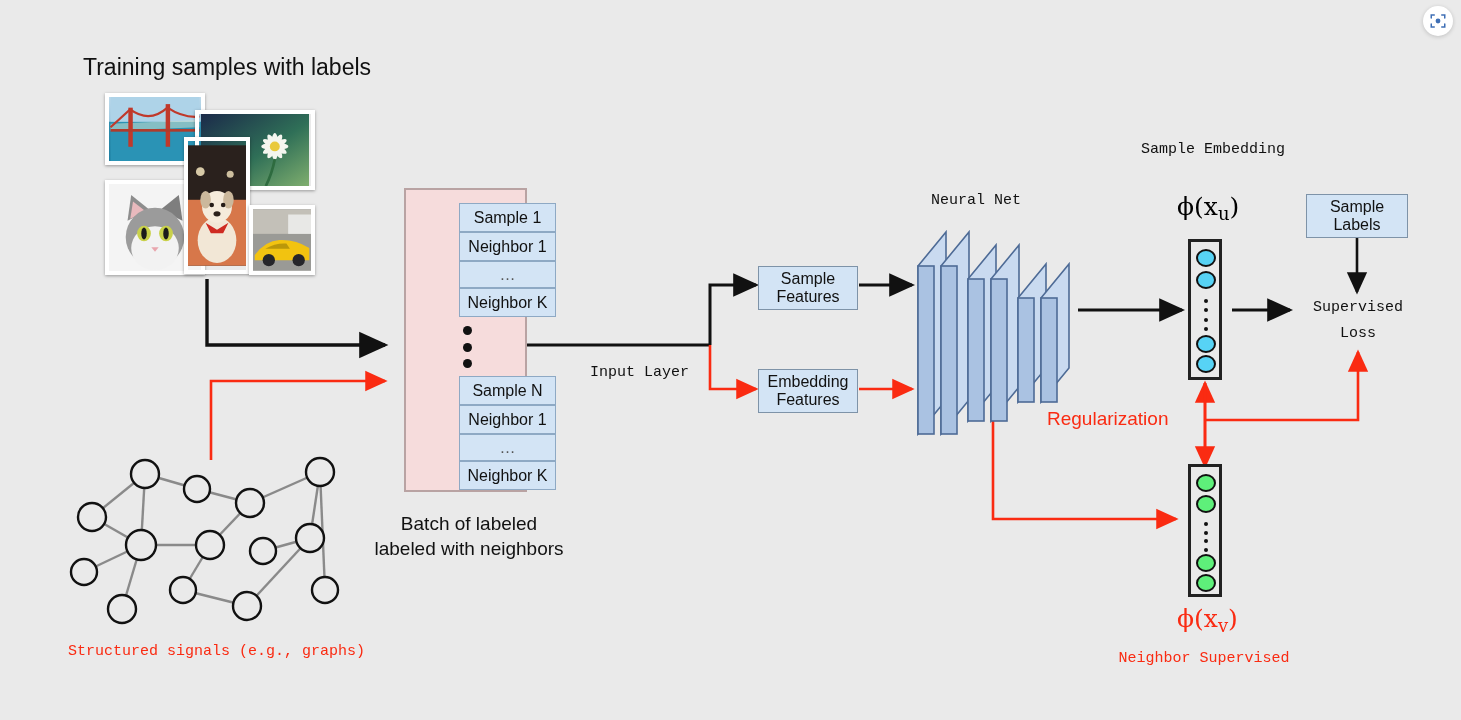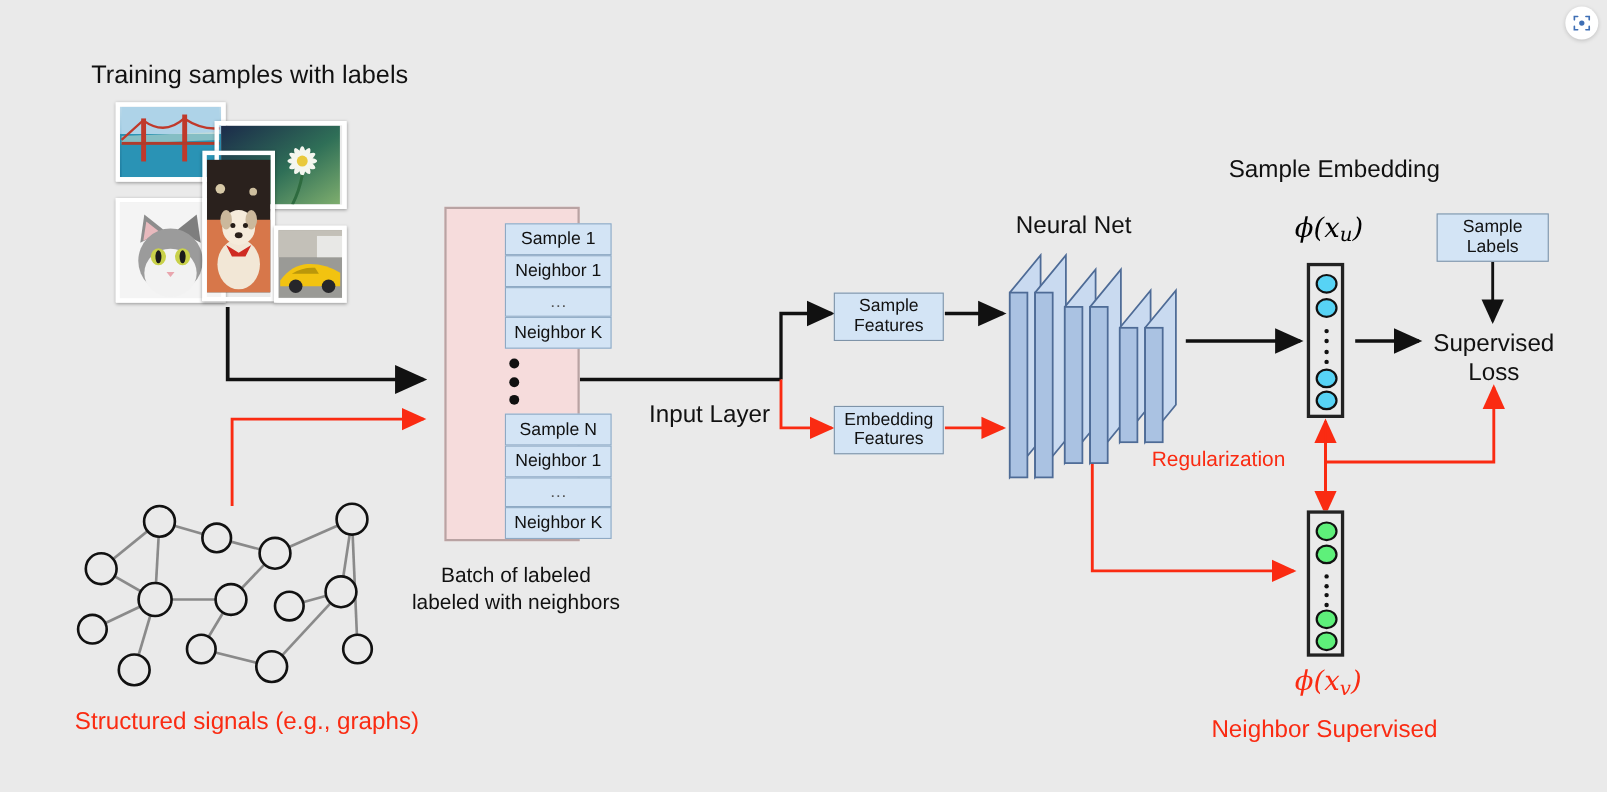--- a/index.html
+++ b/index.html
@@ -9,21 +9,21 @@
     font-family:"Liberation Sans",sans-serif;
     overflow:hidden;
     position:relative;
   }
   #stage{position:absolute;left:0;top:0;width:1461px;height:720px;}
   svg#wires{position:absolute;left:0;top:0;width:1461px;height:720px;pointer-events:none;}
 
   .lbl{position:absolute;color:#111;white-space:nowrap;}
   .lbl.red{color:#fa2b12;}
   .t24{font-size:23px;}
-  .t22{font-size:22px;}
+  .t22{font-size:15px;font-family:Liberation Mono, monospace;}
   .t20{font-size:19px;}
   .ctr{text-align:center;transform:translateX(-50%);}
 
   
   .photo{position:absolute;border:4px solid #fff;box-sizing:border-box;
          box-shadow:0 1px 3px rgba(0,0,0,.35);overflow:hidden;}
   .photo i{display:block;width:100%;height:100%;}
 
   
   #batch{position:absolute;background:#f6dcdc;border:2px solid #b9a3a3;box-sizing:border-box;}
@@ -36,21 +36,21 @@
   .bbox{position:absolute;background:#d3e4f5;border:1px solid #7e93a8;box-sizing:border-box;
         font-size:16px;color:#111;display:flex;align-items:center;justify-content:center;
         text-align:center;line-height:1.12;}
 
   
   .emb{position:absolute;background:#eaeaea;border:3px solid #222;box-sizing:border-box;}
   .node{position:absolute;border:2px solid #111;border-radius:50%;box-sizing:border-box;}
   .edots{position:absolute;display:flex;flex-direction:column;align-items:center;justify-content:space-between;}
   .edots span{width:4px;height:4px;border-radius:50%;background:#111;display:block;}
 
-  .math{position:absolute;font-family:"DejaVu Serif",serif;font-style:italic;white-space:nowrap;}
+  .math{position:absolute;font-family:"DejaVu Serif",serif;white-space:nowrap;}
   .math .sub{font-size:.72em;vertical-align:-.25em;}
 
   #scan-badge{position:absolute;right:8px;top:6px;width:30px;height:30px;border-radius:50%;
       background:#fff;box-shadow:0 1px 4px rgba(0,0,0,.18);display:flex;align-items:center;justify-content:center;}
 </style>
 </head>
 <body>
 
 <div id="stage">
 

